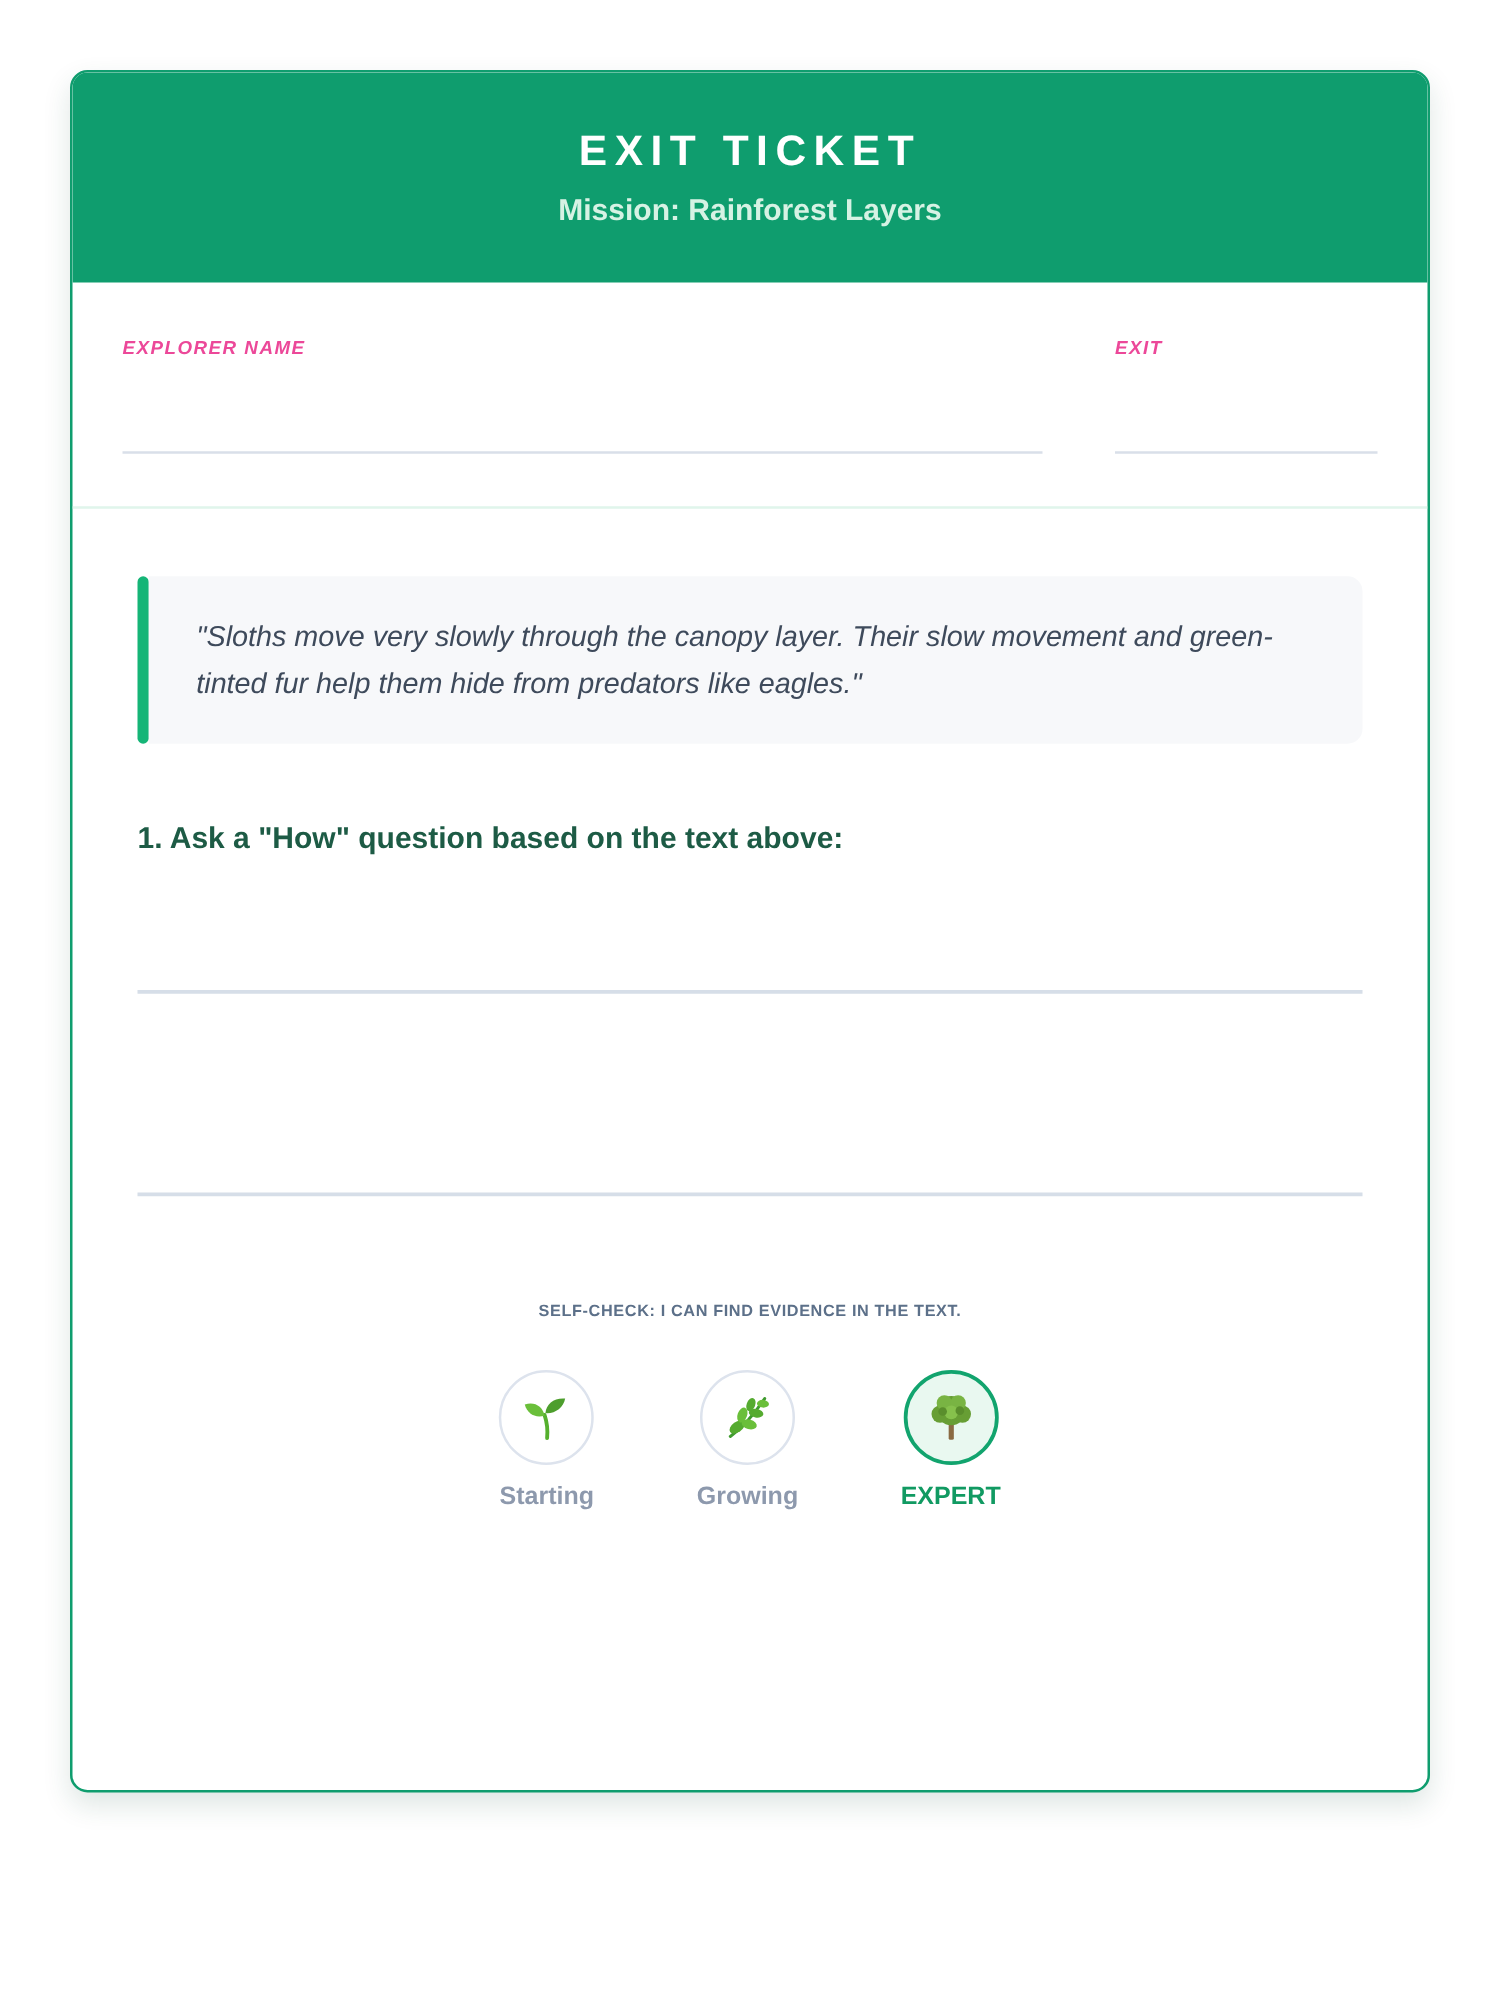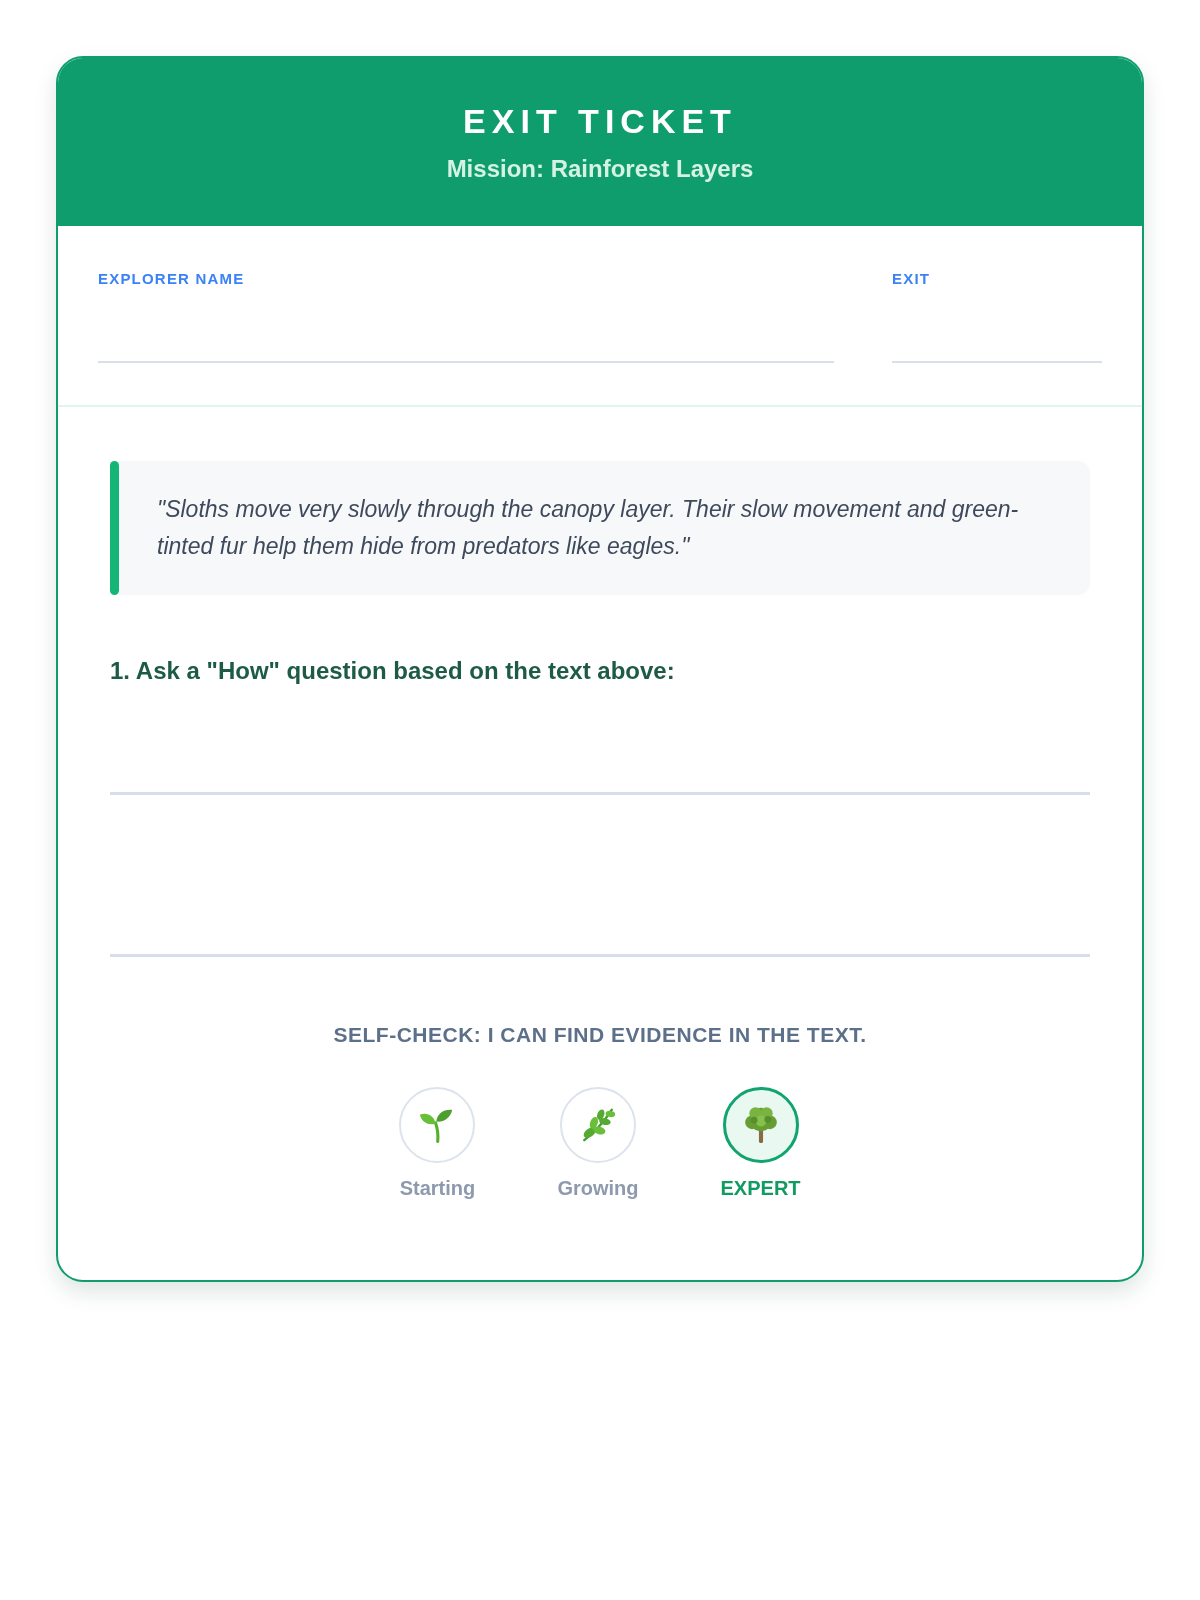--- a/index.html
+++ b/index.html
@@ -4,24 +4,24 @@
 <style>
   * { box-sizing: border-box; margin: 0; padding: 0; }
   html, body {
     width: 1200px; height: 1600px;
     background: #ffffff;
     font-family: "Liberation Sans", sans-serif;
   }
   .card {
     position: absolute;
     left: 56px; top: 56px;
-    width: 1088px; height: 1226px;
+    width: 1088px; height: 1378px;
     background: #ffffff;
     border: 2px solid #0f9d6e;
-    border-radius: 27px;
+    border-radius: 14px;
     box-shadow: 0 10px 22px rgba(20, 80, 60, 0.14);
     overflow: hidden;
   }
   
   .header {
     height: 168px;
     background: #0f9d6e;
     display: flex;
     flex-direction: column;
     align-items: center;
@@ -44,21 +44,22 @@
     display: flex;
     padding: 44px 40px 42px 40px;
     border-bottom: 2px solid #e0f5eb;
   }
   .field-name { flex: 1; margin-right: 58px; }
   .field-date { width: 210px; }
   .field-label {
     font-size: 15px;
     font-weight: 700;
     letter-spacing: 1.2px;
-    color: #3b82f6;
+    color: #ec4899;
+    font-style: italic;
   }
   .write-line {
     display: block;
     width: 100%;
     margin-top: 54px;
     height: 22px;
     border: none;
     border-bottom: 2px solid #d9dfe9;
     background: transparent;
     font-size: 20px;
@@ -104,23 +105,23 @@
     border: none;
     border-bottom: 3px solid #d6dee8;
     background: transparent;
     font-size: 21px;
     color: #33405a;
     outline: none;
     border-radius: 0;
   }
   
   .selfcheck-heading {
-    margin-top: 66px;
+    margin-top: 84px;
     text-align: center;
-    font-size: 21px;
+    font-size: 13px;
     font-weight: 700;
     letter-spacing: 0.5px;
     color: #5c7089;
   }
   .levels {
     margin-top: 40px;
     display: flex;
     justify-content: center;
     gap: 82px;
   }

